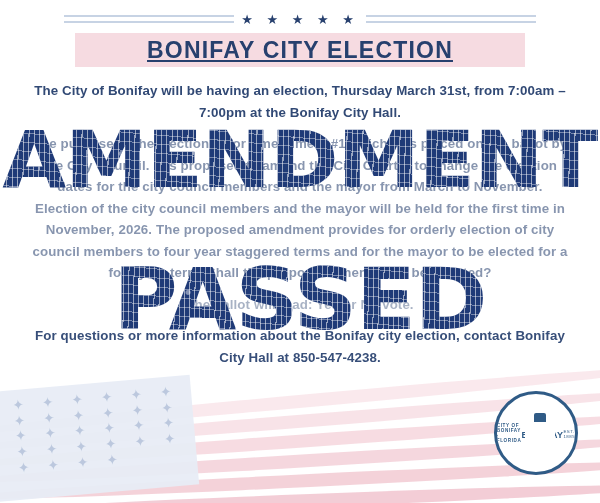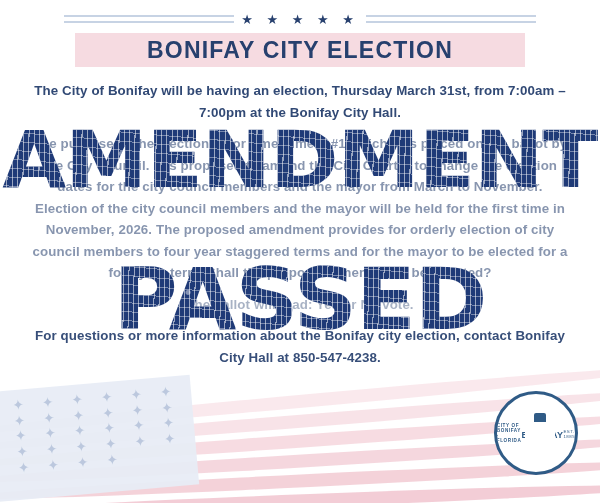--- a/index.html
+++ b/index.html
@@ -72,20 +72,21 @@
     align-items: center;
     justify-content: center;
   }
   .banner-text {
     color: #27406e;
     font-size: 23px;
     font-weight: bold;
     letter-spacing: 1.2px;
     font-family: "Liberation Sans", sans-serif;
     white-space: nowrap;
+    text-decoration: underline;
   }
 
   
   .body-copy {
     position: absolute;
     top: 80px;
     left: 30px;
     width: 540px;
     text-align: center;
     color: #27406e;

